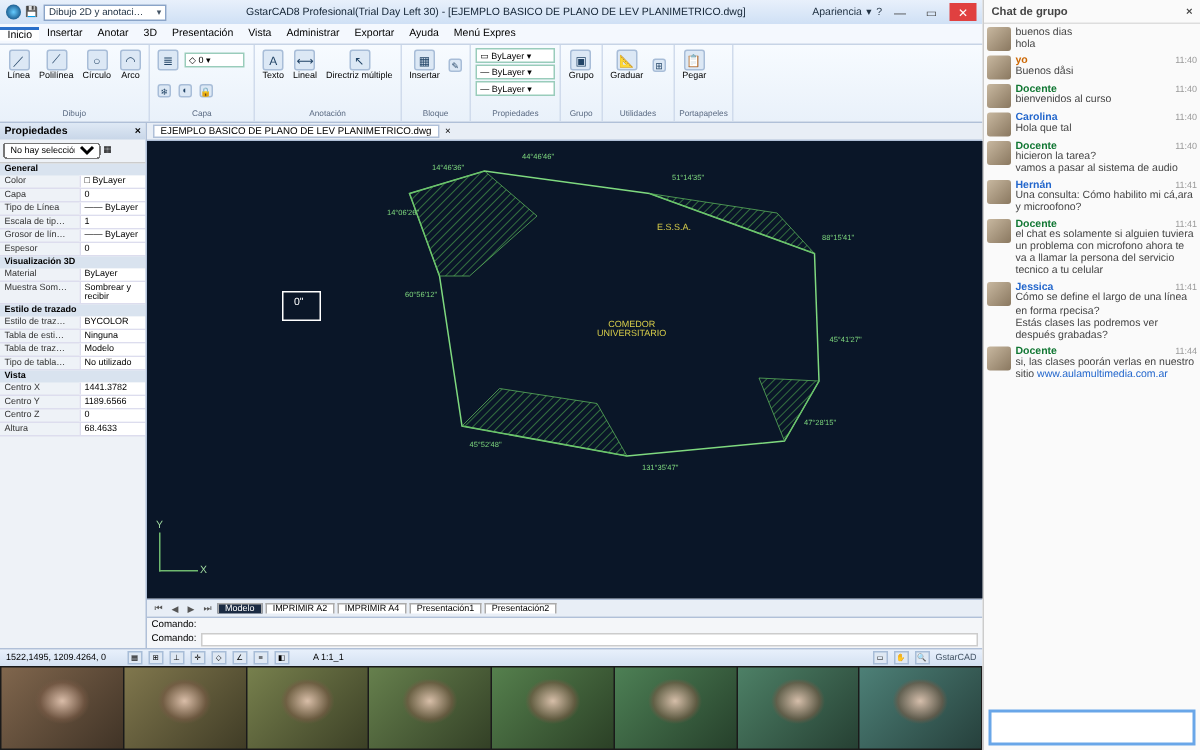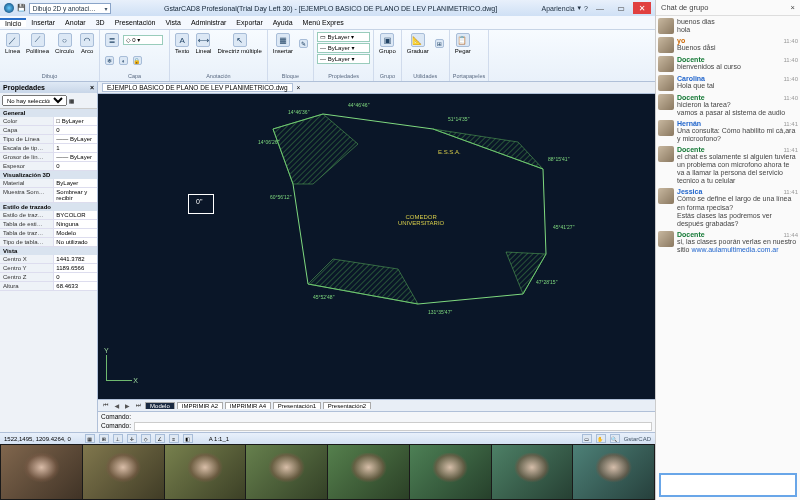--- a/index.html
+++ b/index.html
@@ -43,21 +43,21 @@
   .botnav .nav-arrow{ padding:0 2px; color:#555; cursor:default;}
   .cmdline { background:#f4f6f9; border-top:1px solid #b0c0d8; font-size:6.5px;}
   .cmdline .crow{ display:flex; padding:1px 3px; gap:3px;}
   .cmdline .crow input{ flex:1; border:1px solid #ccc; height:9px; font-size:6px; padding:0 2px;}
   .statusbar { height:12px; background:linear-gradient(#e8f0fb,#d4e1f2); border-top:1px solid #b0c0d8; font-size:6px; display:flex; align-items:center; padding:0 4px; gap:4px;}
   .statusbar .sbtn{ width:10px;height:9px;background:#dfe8f3;border:1px solid #a8bdd8;display:flex;align-items:center;justify-content:center;font-size:5px;}
   .video-strip { height:56px; background:#1a1a1a; display:flex; gap:1px; padding:1px; }
   .vtile { flex:1; background:linear-gradient(135deg,#6a5a4a,#3a3028); position:relative; }
   .vtile::after{ content:""; position:absolute; inset:15% 25% 10% 25%; background:radial-gradient(ellipse 60% 50% at 50% 35%, rgba(230,200,180,.9), rgba(120,90,70,.6) 60%, transparent 75%); border-radius:40% 40% 30% 30%;}
   .chat { width: 145px; background: #fafafa; border-left: 1px solid #ccc; display: flex; flex-direction: column; font-size: 7.5px; }
-  .chat-hdr { padding: 3px 5px; font-weight: normal; border-bottom:1px solid #ddd; display:flex; justify-content:space-between; color:#444;}
+  .chat-hdr { padding: 3px 5px; font-weight: bold; border-bottom:1px solid #ddd; display:flex; justify-content:space-between; color:#444;}
   .chat-msgs { flex:1; overflow:hidden; padding:2px; }
   .msg { display:flex; gap:3px; margin-bottom:3px; }
   .avatar { width:16px; height:16px; background:linear-gradient(135deg,#c8b8a0,#8a7860); border-radius:2px; flex-shrink:0; }
   .mbody { flex:1; min-width:0;}
   .mhead { display:flex; gap:4px; align-items:baseline;}
   .sender { color:#2266cc; font-weight:bold; font-size:7px;}
   .sender.me { color:#cc6600;}
   .sender.dc { color:#117733;}
   .time { color:#999; font-size:6px; margin-left:auto;}
   .mtext { color:#444; font-size:7px; line-height:1.15; word-wrap:break-word;}

